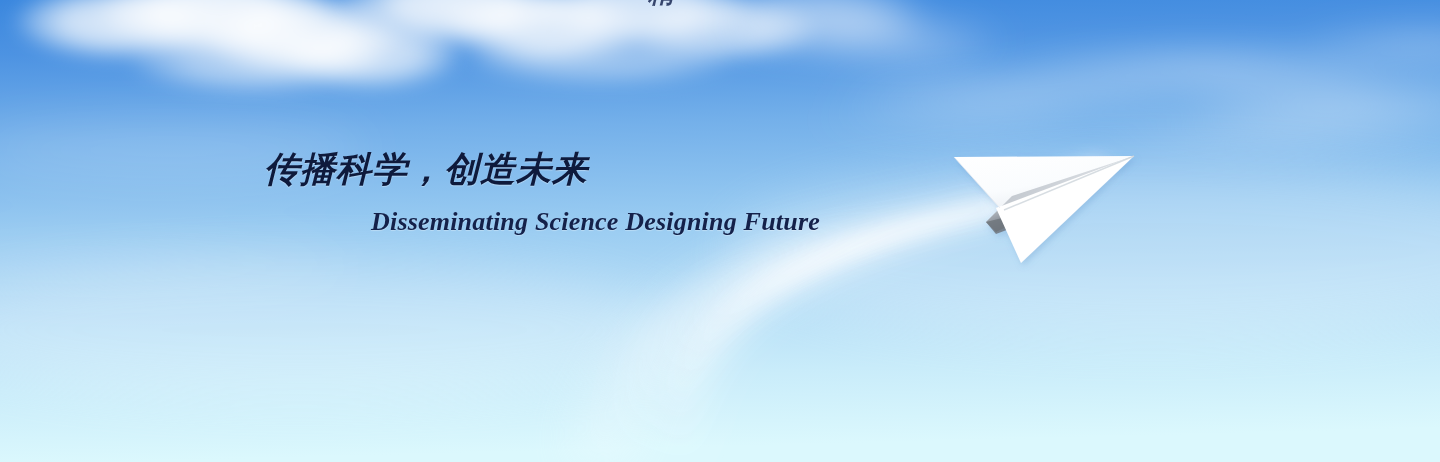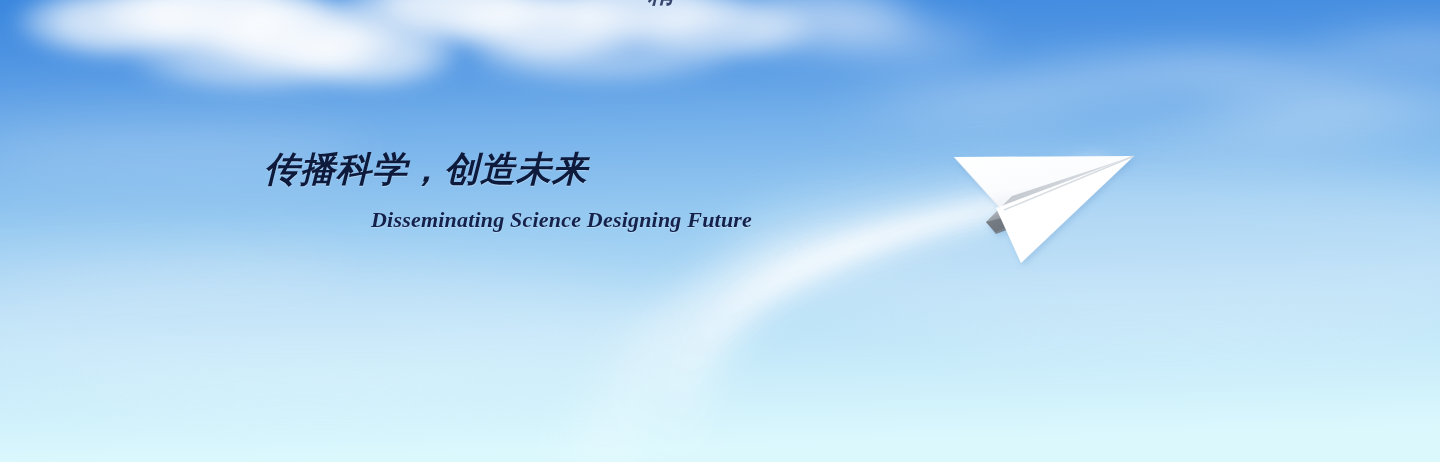--- a/index.html
+++ b/index.html
@@ -41,21 +41,21 @@
     line-height: 1.15;
     white-space: nowrap;
     color: #0e1a3c;
     text-shadow: 0 1px 1px rgba(255,255,255,0.35);
   }
   #tagline-en {
     position: absolute;
     left: 371px;
     top: 208px;
     font-family: "Liberation Serif", "DejaVu Serif", serif;
-    font-size: 22px;
+    font-size: 26px;
     font-weight: bold;
     font-style: italic;
     letter-spacing: 0.2px;
     line-height: 1.1;
     white-space: nowrap;
     color: #14214a;
     text-shadow: 0 1px 1px rgba(255,255,255,0.30);
   }
   #clipped-mark {
     position: absolute;

